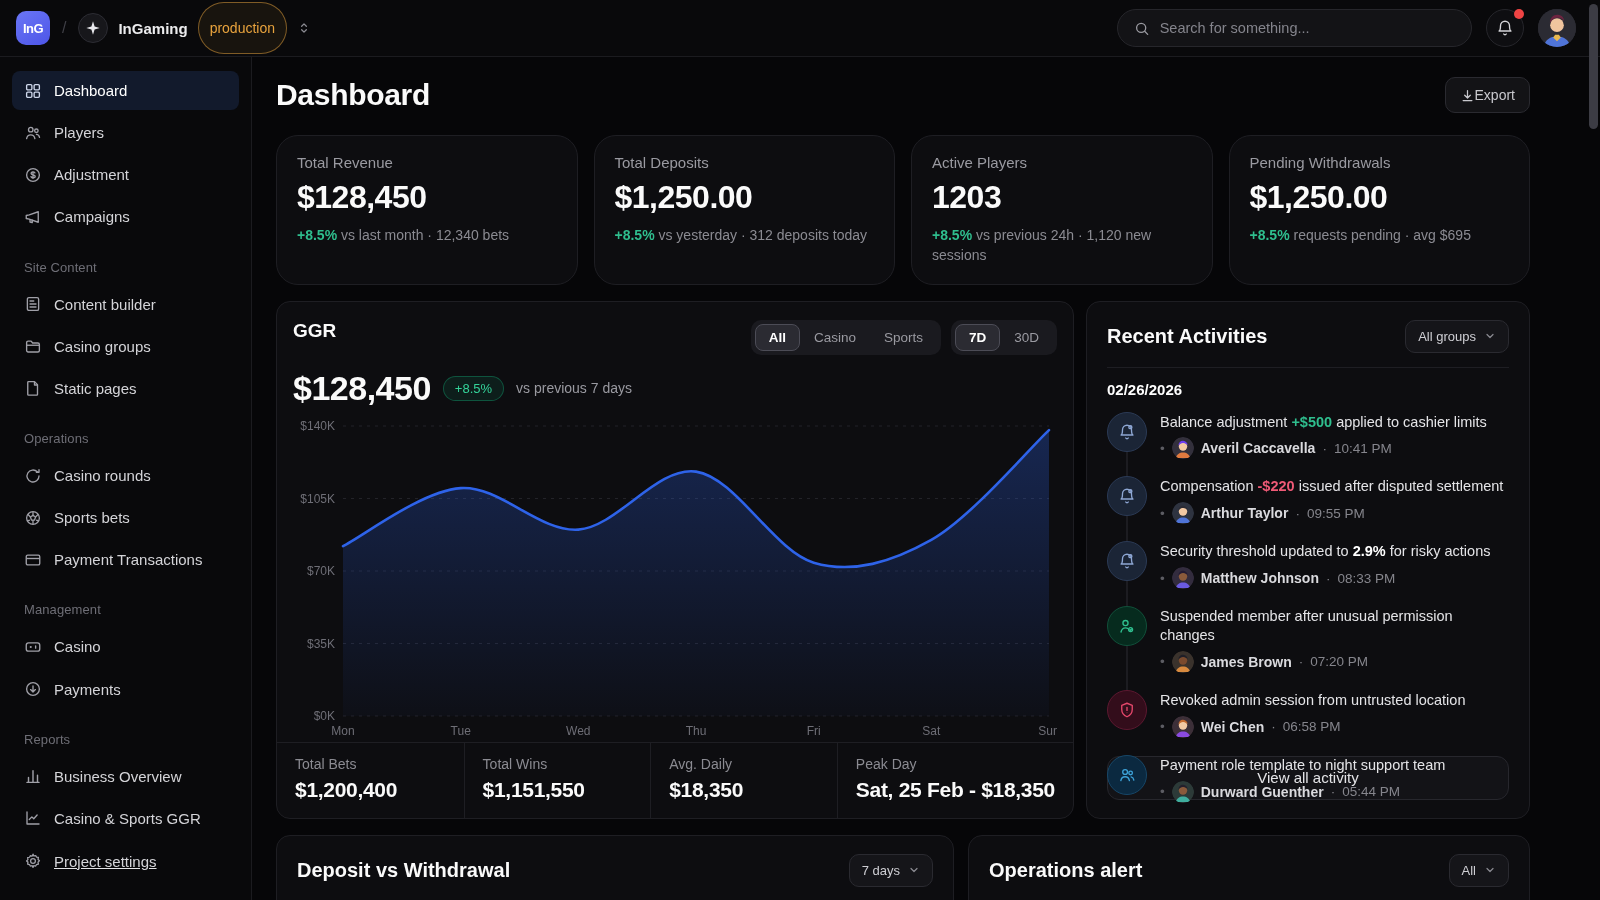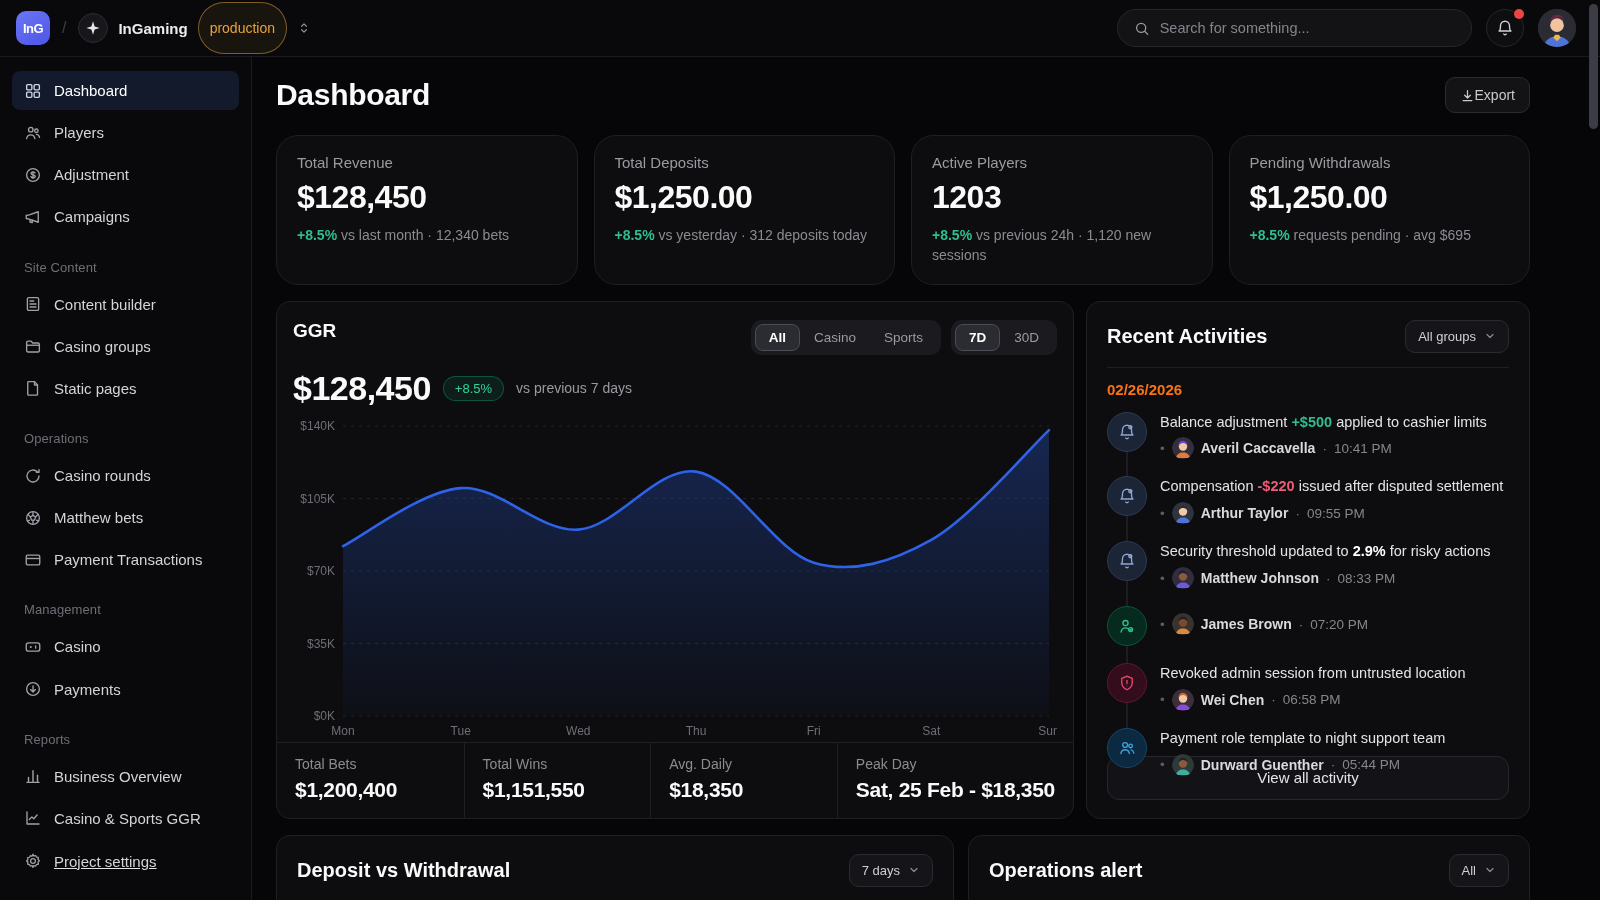--- a/index.html
+++ b/index.html
@@ -125,21 +125,21 @@
   .ggr-stat .s-value{ font-size:21px; font-weight:700; color:#fafafa; margin-top:6px; white-space:nowrap; letter-spacing:-.3px; }
   
   .act-panel{ padding:18px 20px; }
   .act-head{ display:flex; align-items:center; justify-content:space-between; padding-bottom:14px; border-bottom:1px solid #1e1e23; }
   .act-title{ font-size:20px; font-weight:700; color:#fafafa; }
   .select-btn{
     display:flex; align-items:center; gap:8px; background:#151519; border:1px solid #2a2a30;
     border-radius:10px; padding:8px 12px; font-size:13px; color:#cfcfd4; cursor:pointer;
   }
   .select-btn .chev{ color:#8b8b92; display:flex; }
-  .act-date{ font-size:15px; font-weight:700; color:#f97316; margin:13px 0 14px; }
+  .act-date{ font-size:15px; font-weight:700; color:#ffffff; margin:13px 0 14px; }
   .act-list{ position:relative; flex:1; min-height:0; }
   .act-list::before{
     content:""; position:absolute; left:19px; top:8px; bottom:26px; width:2px; background:#1c1c21;
   }
   .act-item{ display:flex; gap:13px; margin-bottom:17px; position:relative; }
   .act-ico{
     width:40px; height:40px; border-radius:50%; flex:none;
     display:flex; align-items:center; justify-content:center; z-index:1;
   }
   .ico-bell{ background:#1b2536; border:1px solid #2b3a55; color:#8ea7d4; }
@@ -299,21 +299,21 @@
     <span>Casino rounds</span>
   </div>
   <div class="nav-item">
     <span class="nicon">
       <svg class="ic" width="18" height="18" viewBox="0 0 24 24" fill="none" stroke="currentColor" stroke-width="1.7" stroke-linejoin="round">
         <circle cx="12" cy="12" r="8.5"></circle>
           <path d="M12 8.2l3.4 2.5-1.3 4h-4.2l-1.3-4z"></path>
           <path d="M12 3.5v4.7M5 7l3.6 3.7M19 7l-3.6 3.7M7.9 14.7l-3.9 1M16.1 14.7l3.9 1M12 20.5v-5.8"></path>
       </svg>
     </span>
-    <span>Matthew bets</span>
+    <span>Sports bets</span>
   </div>
   <div class="nav-item">
     <span class="nicon">
       <svg class="ic" width="18" height="18" viewBox="0 0 24 24" fill="none" stroke="currentColor" stroke-width="1.8">
         <rect x="3" y="5.5" width="18" height="13" rx="2"></rect>
           <path d="M3 10h18"></path>
       </svg>
     </span>
     <span>Payment Transactions</span>
   </div>
@@ -576,20 +576,21 @@
         <div class="act-item">
           <div class="act-ico ico-green">
             <svg class="ic" width="18" height="18" viewBox="0 0 24 24" fill="none" stroke="currentColor" stroke-width="1.8" stroke-linecap="round" stroke-linejoin="round">
                 <circle cx="10" cy="8" r="3.4"></circle>
                 <path d="M4 20c.8-3.8 3.2-5.6 6-5.6 1.2 0 2.3.3 3.2.9"></path>
                 <circle cx="16.8" cy="16.8" r="2.6"></circle>
                 <path d="M15.8 16.9l.8.8 1.4-1.6"></path>
               </svg>
           </div>
           <div class="act-text">
+            <div class="act-line"><span>Suspended member after unusual permission changes</span><span></span><span></span></div>
             <div class="act-meta">
               <span class="bullet">•</span>
               <span class="mini-av">
                   <svg class="ic" width="22" height="22" viewBox="0 0 24 24">
                     <circle cx="12" cy="12" r="12" fill="#3a322c"></circle>
                     <path d="M4 23c1-4.2 4.2-6.2 8-6.2s7 2 8 6.2z" fill="#d88a3f"></path>
                     <circle cx="12" cy="10.3" r="4.6" fill="#7a4a2e"></circle>
                     <path d="M7 9.6C7 6.3 9.2 4 12.2 4.2c2.8.2 4.8 2.2 4.8 5-1.3-1.8-2.8-2.4-4.6-2.6-1.9-.2-3.8.6-5.4 3z" fill="#1f1f28"></path>
                   </svg>
                 </span>

